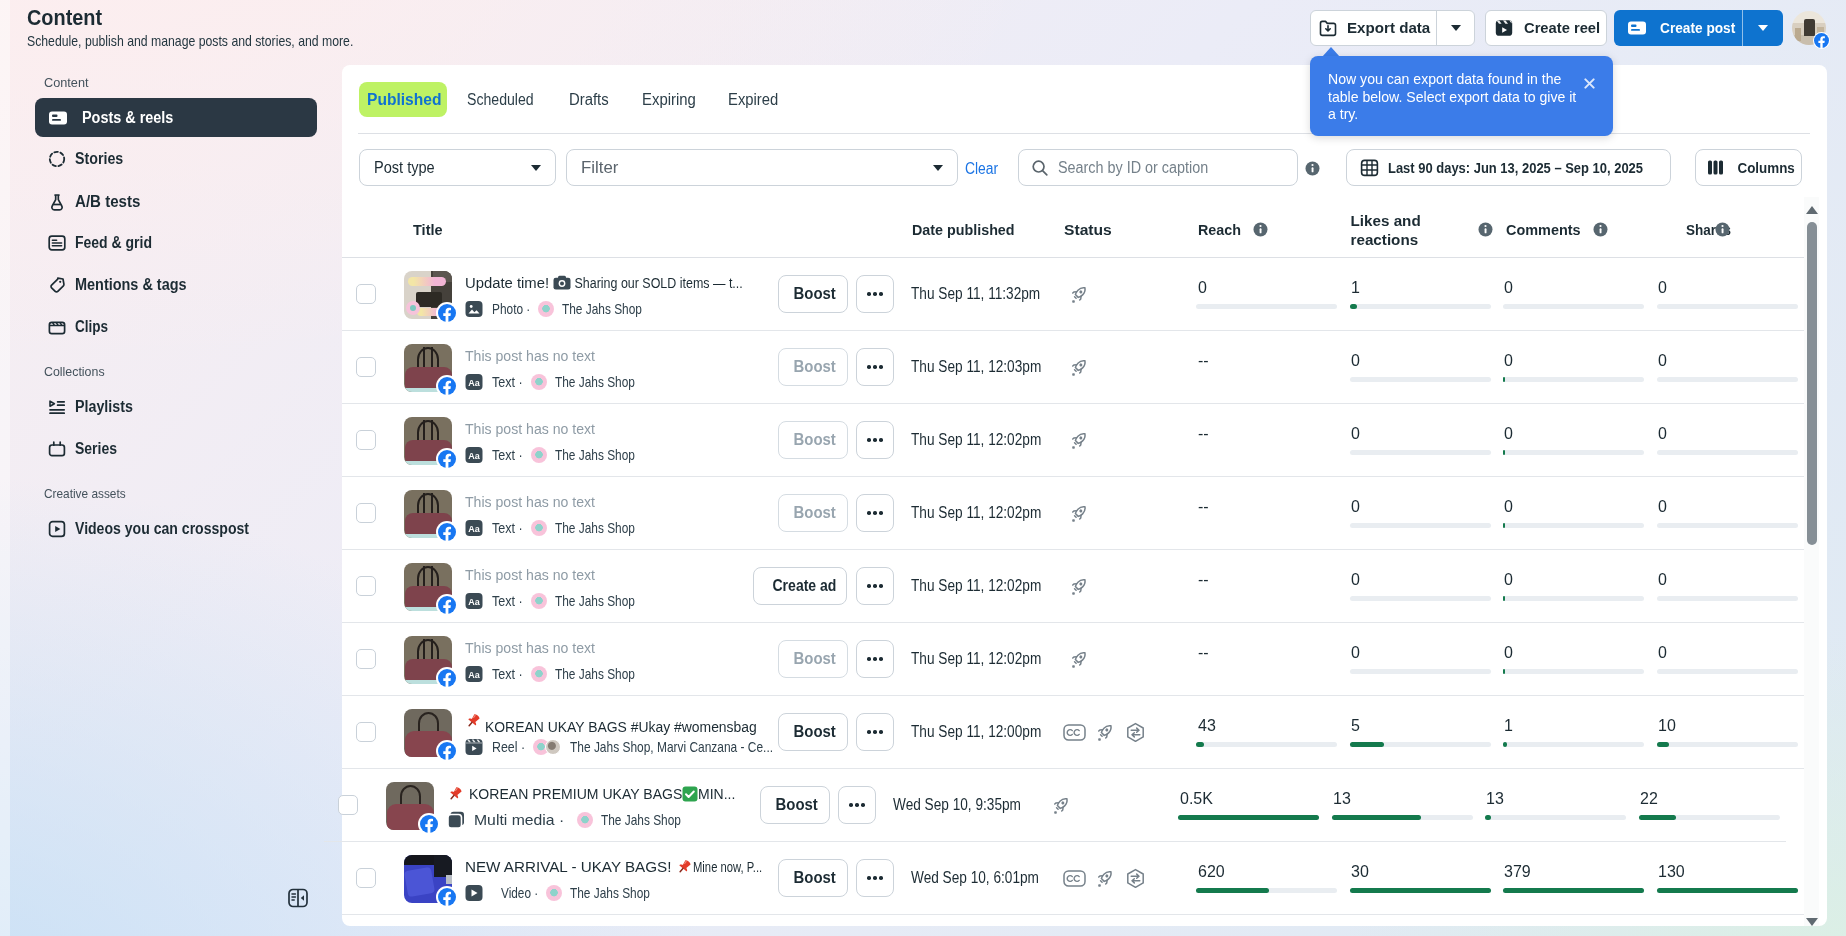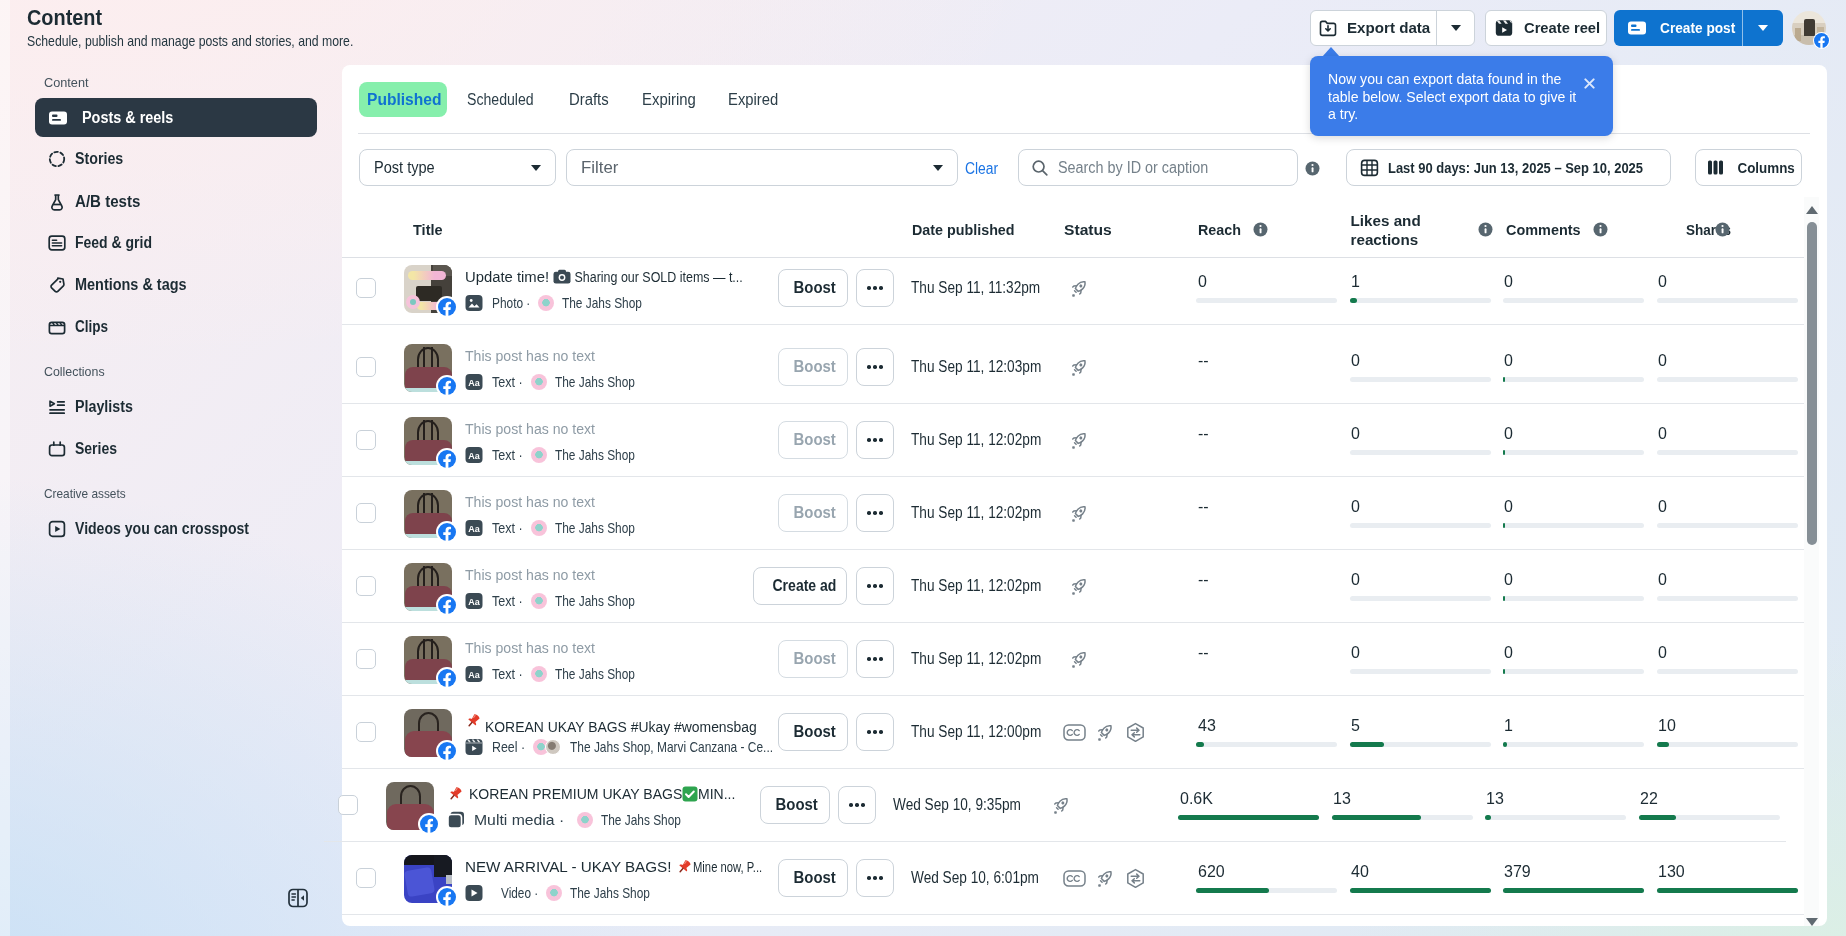--- a/index.html
+++ b/index.html
@@ -85,21 +85,21 @@
   </div>
 <div class="abs" style="left:1813px;top:32px;width:17px;height:17px;border-radius:50%;background:#fff;display:flex;align-items:center;justify-content:center;">
     <svg width="15" height="15" viewBox="0 0 36 36" style="display:block">
       <circle cx="18" cy="18" r="18" fill="#1877f2"></circle>
       <path d="M25 23.85 25.8 18.6h-5v-3.4c0-1.44.7-2.84 2.96-2.84h2.3V7.9s-2.08-.35-4.07-.35c-4.15 0-6.87 2.5-6.87 7.04v3.99h-4.6v5.26h4.6V36a18.3 18.3 0 0 0 5.67 0V23.85z" fill="#fff"></path>
     </svg>
   </div>
 
 <div class="card"></div>
 
-<div class="abs" style="left:359px;top:82px;width:88px;height:35px;background:#86efac;border-radius:8px;display:flex;align-items:center;justify-content:center;font-size:16px;font-weight:bold;color:#1072d1;">
+<div class="abs" style="left:359px;top:82px;width:88px;height:35px;background:#bef264;border-radius:8px;display:flex;align-items:center;justify-content:center;font-size:16px;font-weight:bold;color:#1072d1;">
     <span class="sx" style="width:74px;overflow:visible;"><span id="tab_published" class="sx" style="transform:scaleX(0.974);transform-origin:50% 50%;">Published</span></span>
   </div>
 <div class="tab" style="left:467px;">
     <span class="sx" style="width:67px;overflow:visible;"><span id="tab_scheduled" class="sx" style="transform:scaleX(0.882);transform-origin:0 50%;">Scheduled</span></span>
   </div>
 <div class="tab" style="left:569px;">
     <span class="sx" style="width:40px;overflow:visible;"><span id="tab_drafts" class="sx" style="transform:scaleX(0.930);transform-origin:0 50%;">Drafts</span></span>
   </div>
 <div class="tab" style="left:642px;">
     <span class="sx" style="width:54px;overflow:visible;"><span id="tab_expiring" class="sx" style="transform:scaleX(0.931);transform-origin:0 50%;">Expiring</span></span>
@@ -170,21 +170,21 @@
       <circle cx="7.5" cy="4" r="1.1" fill="#fff"></circle>
     </svg></div>
 <div class="hdr" style="left:1658px;top:221px;margin-left:28px;"><span class="sx" style="width:45px;overflow:visible;"><span id="h_shares" class="sx" style="transform:scaleX(0.900);transform-origin:0 50%;">Shares</span></span></div>
 <div class="abs" style="left:1715px;top:222px;"><svg width="15" height="15" viewBox="0 0 15 15">
       <circle cx="7.5" cy="7.5" r="7" fill="#57666f"></circle>
       <rect x="6.6" y="6.3" width="1.9" height="5" rx="0.9" fill="#fff"></rect>
       <circle cx="7.5" cy="4" r="1.1" fill="#fff"></circle>
     </svg></div>
 <div class="abs" style="left:342px;top:257px;width:1462px;height:1px;background:#dde0e5;"></div>
 
-<div class="row" style="top:252px;left:342px;padding-left:20px;">
+<div class="row" style="top:258px;left:342px;padding-left:20px;">
     <div class="cb"></div>
     <div class="thumb">
       <div style="position:absolute;inset:0;background:#d9d3c9;"></div>
       <div style="position:absolute;left:27px;top:0;width:21px;height:48px;background:#45413b;"></div>
       <div style="position:absolute;left:29px;top:0px;width:19px;height:11px;background:#5b564f;"></div>
       <div style="position:absolute;left:12px;top:21px;width:26px;height:15px;background:#2d2a24;border-radius:2px;"></div>
       <div style="position:absolute;left:4px;top:6px;width:38px;height:9px;border-radius:4.5px;background:linear-gradient(90deg,#f3e6a6 15%,#f2b5d5 70%);"></div>
       <div style="position:absolute;left:13px;top:37px;width:30px;height:8px;border-radius:4px;background:linear-gradient(90deg,#f3e6a6 15%,#f2b5d5 70%);"></div>
       <div style="position:absolute;left:2px;top:30px;width:14px;height:14px;border-radius:50%;background:#f6c3da;"></div>
       <div style="position:absolute;left:6px;top:34px;width:6px;height:6px;border-radius:50%;background:#7cc8c0;"></div>
@@ -708,21 +708,21 @@
         <g fill="none" stroke="#76818a" stroke-width="1.5" stroke-linecap="round" stroke-linejoin="round">
           <g transform="rotate(45 10.5 9.3)">
             <path d="M10.5 1.6c2.1 1.5 3.3 3.9 3.3 6.6 0 1.8-.5 3.5-1.3 4.9H8.5c-.8-1.4-1.3-3.1-1.3-4.9 0-2.7 1.2-5.1 3.3-6.6z"></path>
             <circle cx="10.5" cy="7.4" r="1.5" fill="#76818a" stroke="none"></circle>
             <path d="M7.4 10.2 5.6 12.4v1.5M13.6 10.2l1.8 2.2v1.5M9.4 15.2h2.2"></path>
           </g>
           <rect x="3.2" y="16.2" width="2.6" height="2.6" rx="0.8" fill="#76818a" stroke="none"></rect>
         </g>
       </svg>
     </div>
-    <div class="val" style="left:856px;">0.6K</div>
+    <div class="val" style="left:856px;">0.5K</div>
     <div class="track" style="left:854px;">
       <div class="fill" style="width:141px;"></div>
     </div>
     <div class="val" style="left:1009px;">13</div>
     <div class="track" style="left:1008px;">
       <div class="fill" style="width:89px;"></div>
     </div>
     <div class="val" style="left:1162px;">13</div>
     <div class="track" style="left:1161px;">
       <div class="fill" style="width:6px;"></div>
@@ -800,21 +800,21 @@
           <path d="M10.5 1.6 18.2 6v8.9l-7.7 4.4-7.7-4.4V6z"></path>
           <path d="M6.2 8.2h7.6M11.7 6.1l2.3 2.1-2.3 2.1"></path>
           <path d="M14.8 12.8H7.2M9.3 10.7 7 12.8l2.3 2.1"></path>
         </g>
       </svg>
     </div>
     <div class="val" style="left:856px;">620</div>
     <div class="track" style="left:854px;">
       <div class="fill" style="width:73px;"></div>
     </div>
-    <div class="val" style="left:1009px;">40</div>
+    <div class="val" style="left:1009px;">30</div>
     <div class="track" style="left:1008px;">
       <div class="fill" style="width:141px;"></div>
     </div>
     <div class="val" style="left:1162px;">379</div>
     <div class="track" style="left:1161px;">
       <div class="fill" style="width:141px;"></div>
     </div>
     <div class="val" style="left:1316px;">130</div>
     <div class="track" style="left:1315px;">
       <div class="fill" style="width:141px;"></div>

